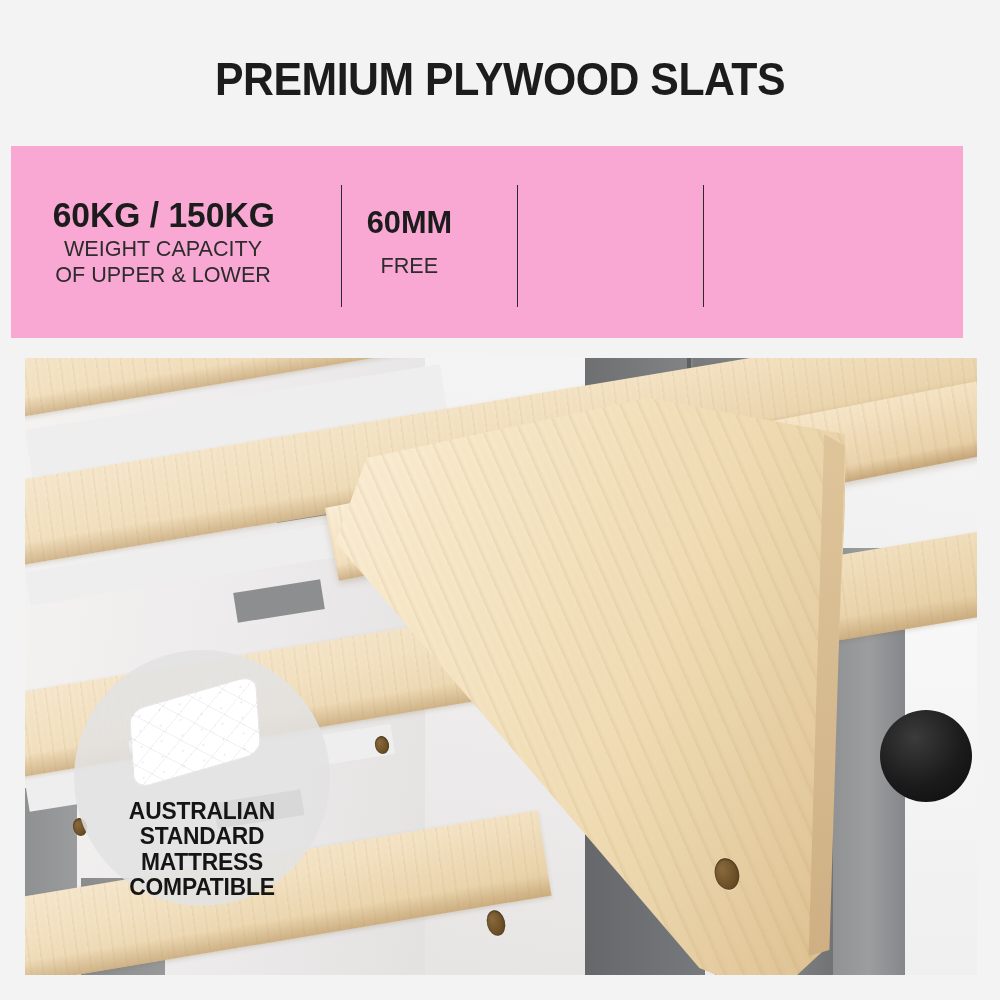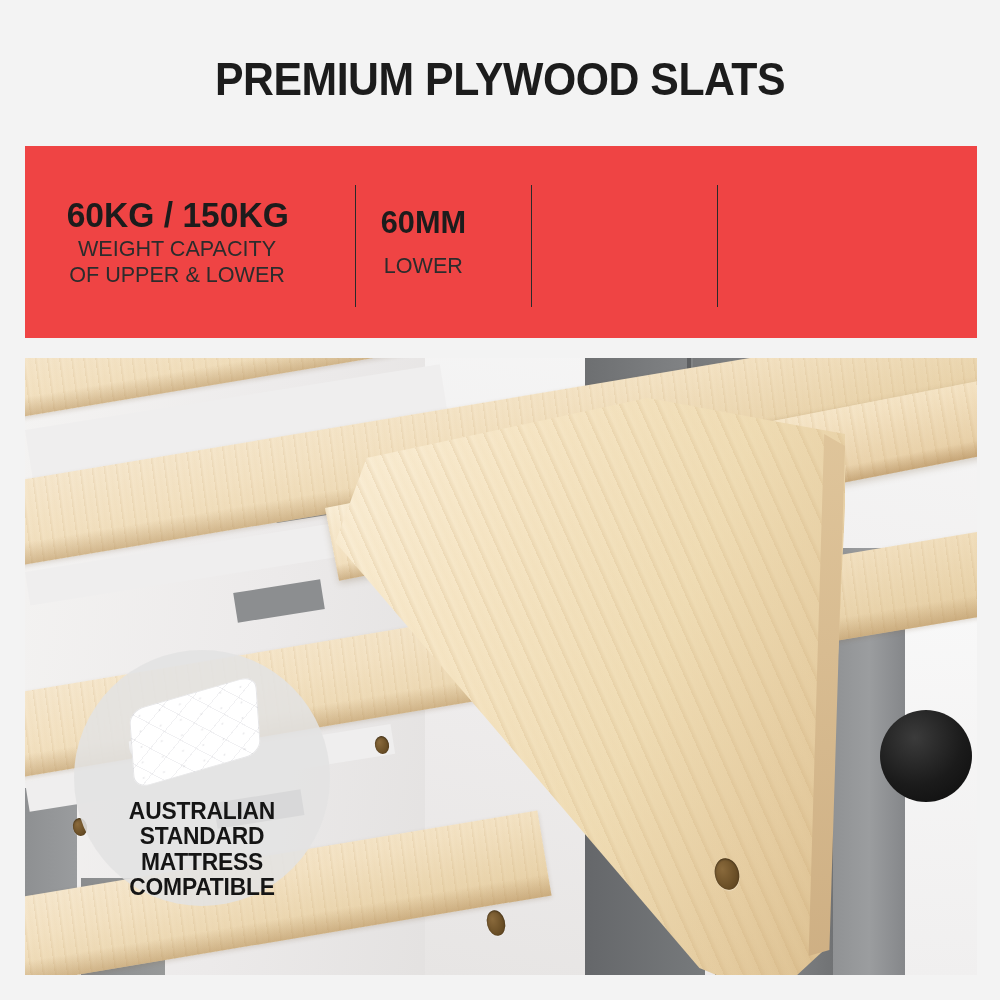--- a/index.html
+++ b/index.html
@@ -29,25 +29,25 @@
     letter-spacing: -0.5px;
     color: #1c1c1c;
     transform: scaleX(0.93);
     transform-origin: center top;
     white-space: nowrap;
   }
 
   
   .spec-panel {
     position: absolute;
-    left: 25px;
+    left: 11px;
     top: 146px;
     width: 952px;
     height: 192px;
-    background: #ef4444;
+    background: #f9a8d4;
     display: flex;
     align-items: flex-end;
   }
   .spec-cell {
     position: relative;
     height: 100%;
     display: flex;
     flex-direction: column;
     justify-content: center;
     align-items: center;
@@ -377,21 +377,21 @@
       <div class="spec-label">
         <span class="ln">WEIGHT CAPACITY</span>
         <span class="ln">OF UPPER &amp; LOWER</span>
       </div>
     </div>
 
 
     <div class="spec-cell c3">
       <div class="spec-value">60MM</div>
       <div class="spec-label">
-        <span class="ln">LOWER</span>
+        <span class="ln">FREE</span>
       </div>
     </div>
 
 
     <div class="spec-divider d1"></div>
     <div class="spec-divider d2"></div>
     <div class="spec-divider d3"></div>
   </div>
 
   <div class="photo">

